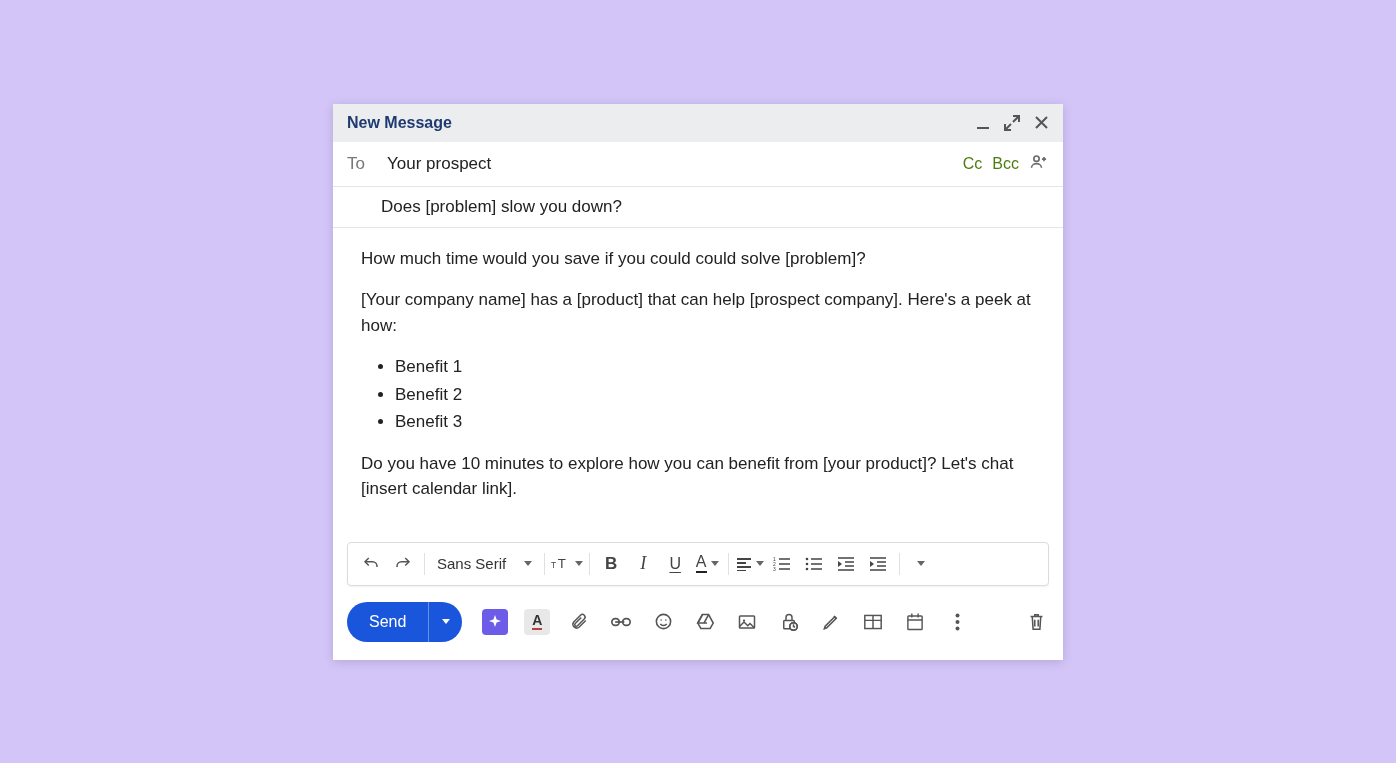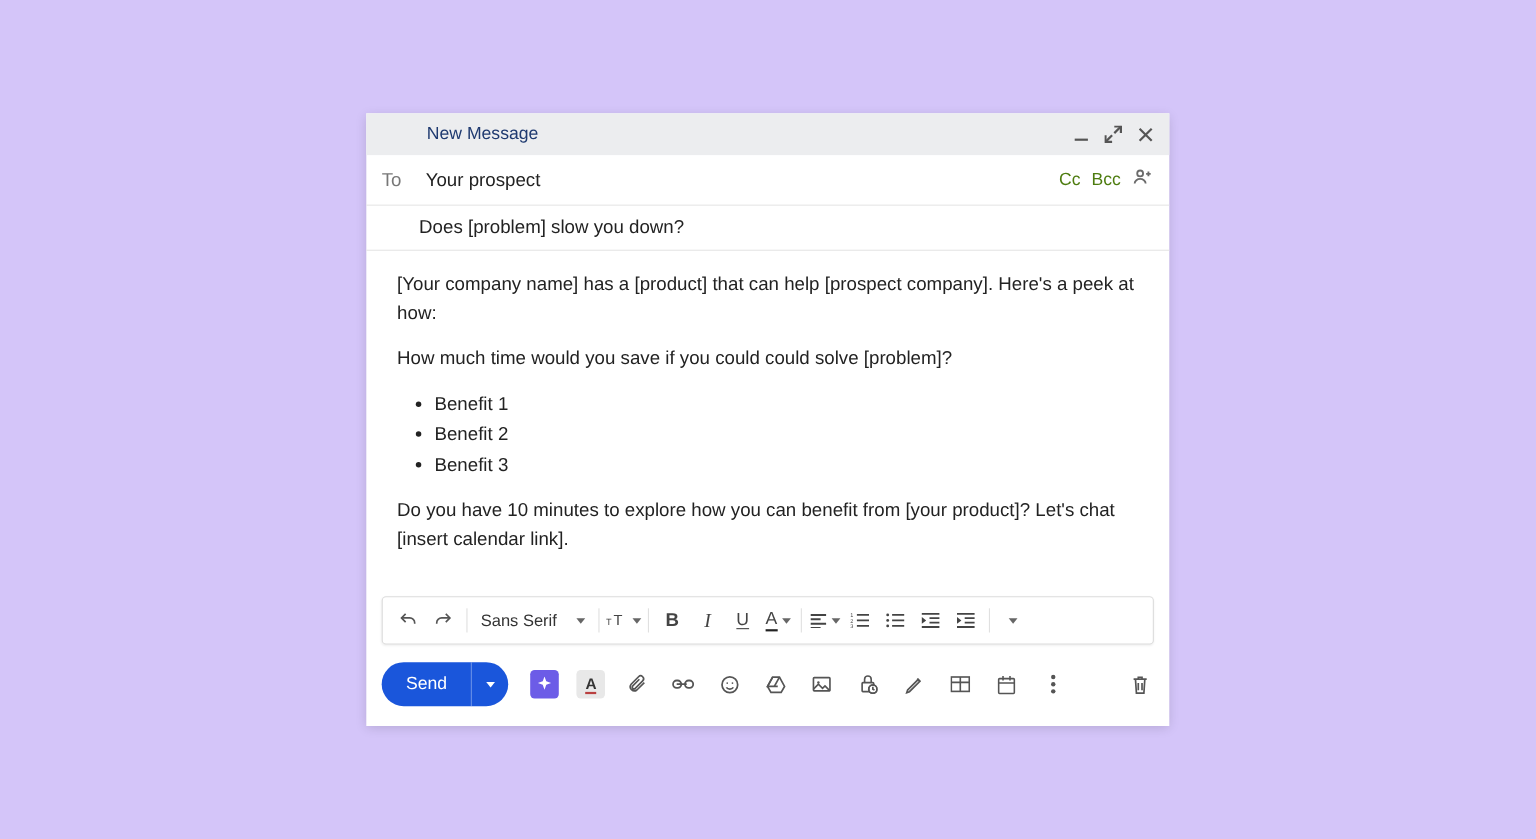--- a/index.html
+++ b/index.html
@@ -22,22 +22,21 @@
   .titlebar {
     background: #ecedef;
     padding: 10px 14px;
     display: flex;
     align-items: center;
     justify-content: space-between;
   }
   .titlebar-title {
     color: #1f3a70;
     font-size: 16px;
-    font-weight: 400;
-    margin-left: 41px;
+    font-weight: 700;
   }
   .titlebar-actions {
     display: flex;
     gap: 14px;
     align-items: center;
   }
   .titlebar-actions svg { display:block; }
   .field-row {
     display: flex;
     align-items: center;
@@ -235,22 +234,22 @@
         </svg>
       </span>
     </span>
   </div>
 
   <div class="subject-row">
     <span>Does [problem] slow you down?</span>
   </div>
 
   <div class="body-area">
+    <p>How much time would you save if you could could solve [problem]?</p>
     <p>[Your company name] has a [product] that can help [prospect company]. Here's a peek at how:</p>
-    <p>How much time would you save if you could could solve [problem]?</p>
     <ul>
       <li>Benefit 1</li>
       <li>Benefit 2</li>
       <li>Benefit 3</li>
     </ul>
     <p>Do you have 10 minutes to explore how you can benefit from [your product]? Let's chat [insert calendar link].</p>
   </div>
 
   <div class="format-toolbar">
     <div class="tb-btn">

